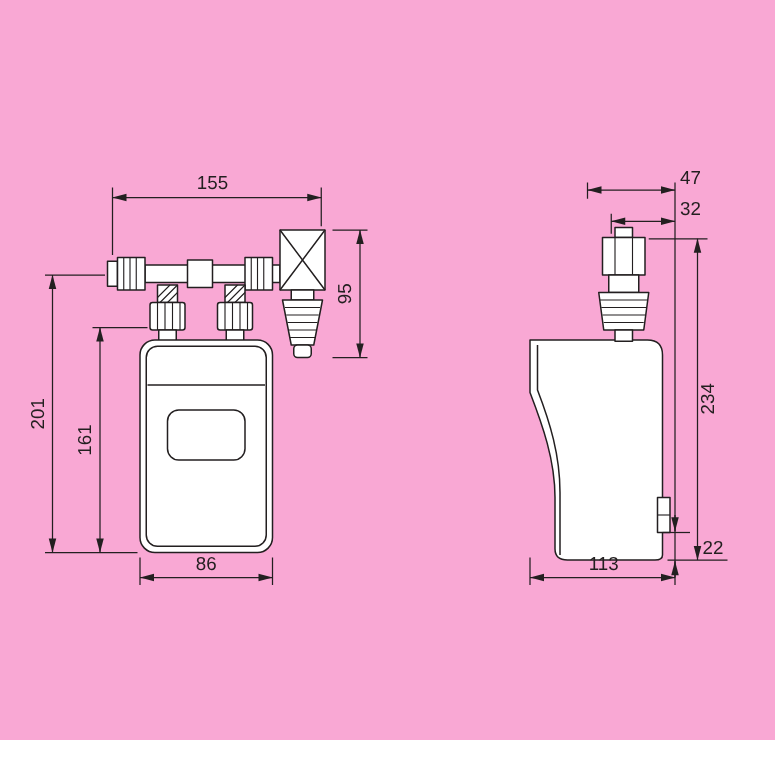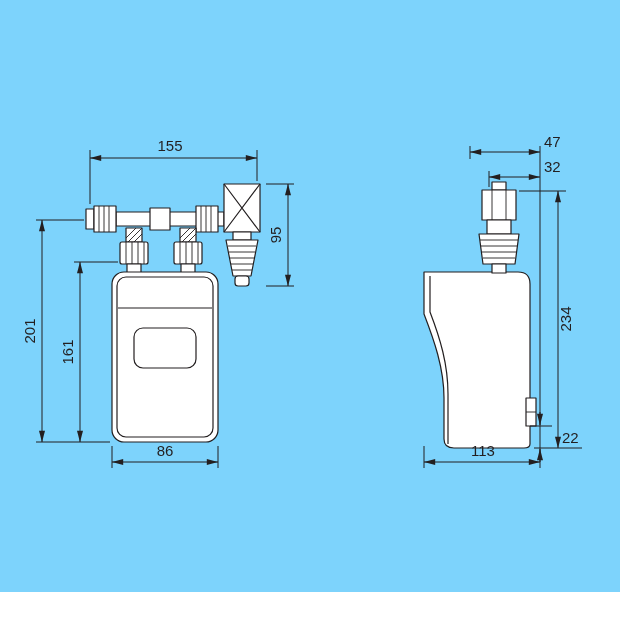--- a/index.html
+++ b/index.html
@@ -1,17 +1,17 @@
 <!DOCTYPE html>
 <html><head>
 <meta charset="utf-8">
 <style>
   html,body { margin:0; padding:0; background:#ffffff; }
   .page {
-    width:620px; height:592px; background:#7dd3fc;
+    width:620px; height:592px; background:#f9a8d4;
     position:relative; overflow:hidden;
     font-family:"Liberation Sans", sans-serif;
   }
   svg { display:block; }
   
   .s   { fill:#ffffff; stroke:#231f20; stroke-width:1.2; stroke-linejoin:round; }
   
   .ln  { fill:none; stroke:#231f20; stroke-width:1.2; stroke-linejoin:round; }
   
   .thin{ fill:none; stroke:#231f20; stroke-width:0.9; }

